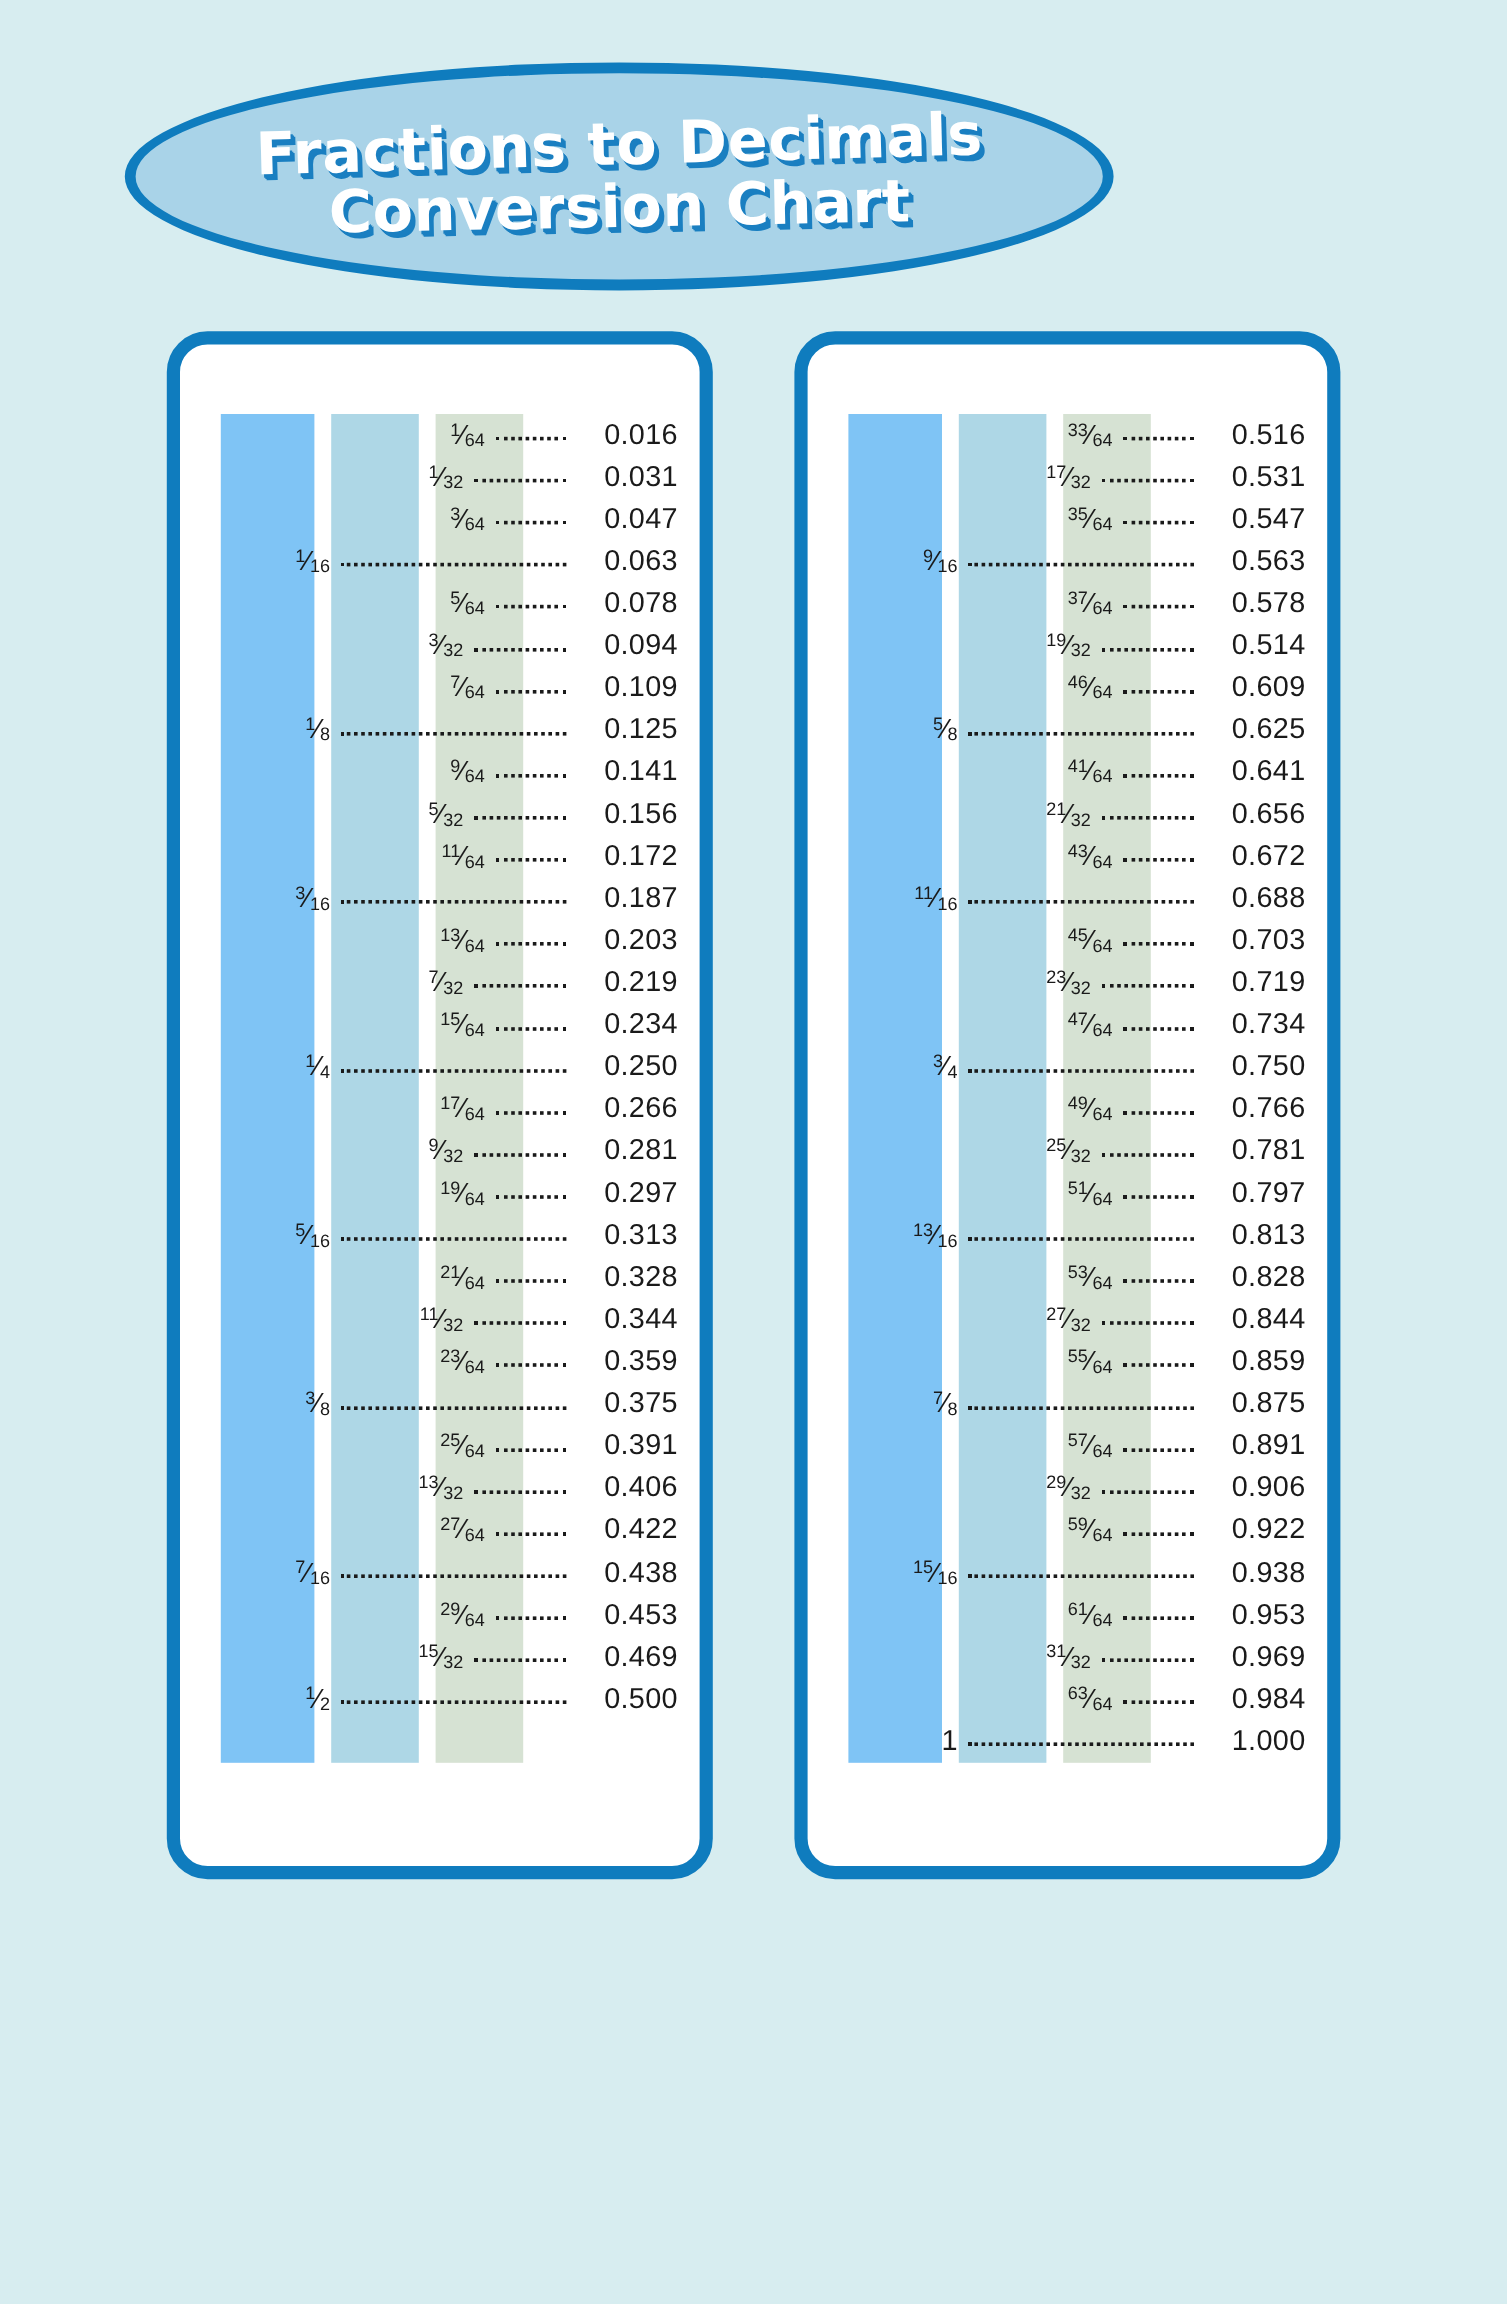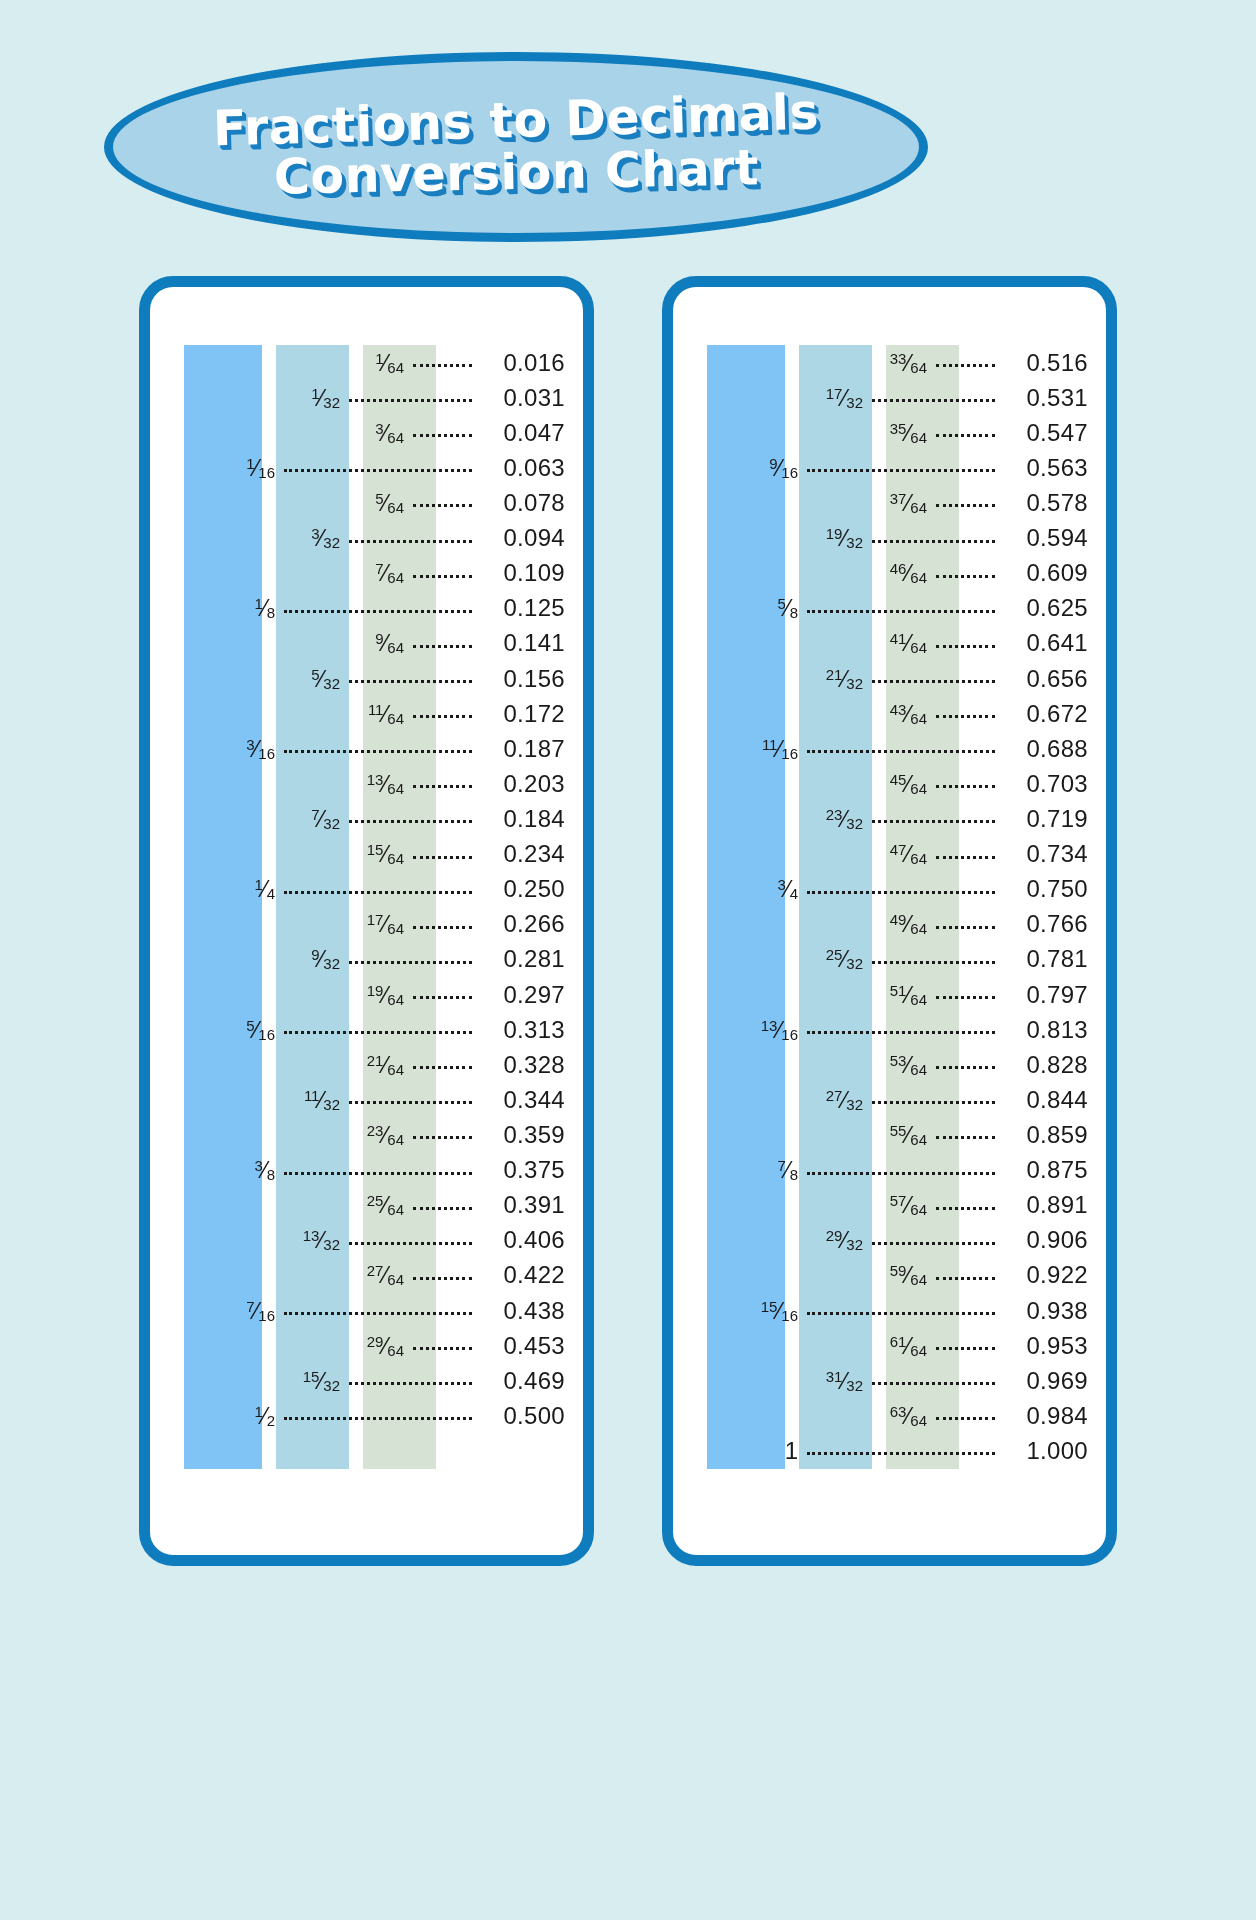--- a/index.html
+++ b/index.html
@@ -115,21 +115,21 @@
     align-items: baseline;
   }
   .frac-cell {
     display: flex;
     justify-content: flex-end;
     align-items: baseline;
     flex: 0 0 auto;
   }
   
   .d16 .frac-cell { width: 125px; }
-  .d32 .frac-cell { width: 190px; }
+  .d32 .frac-cell { width: 190px; margin-left: 46px; }
   .d64 .frac-cell { width: 254px; align-items: center; }
 
   .frac {
     font-size: 21px;
     color: #1a1a1a;
     white-space: nowrap;
     line-height: 1;
   }
   .frac .num {
     font-size: 15px;
@@ -304,21 +304,21 @@
             <div class="leader"></div>
             <div class="value">0.203</div>
           </div>
         </div>
         <div class="row d32">
           <div class="rowline">
             <div class="frac-cell">
               <span class="frac"><span class="num">7</span><span class="sol">⁄</span><span class="den">32</span></span>
             </div>
             <div class="leader"></div>
-            <div class="value">0.184</div>
+            <div class="value">0.219</div>
           </div>
         </div>
         <div class="row d64">
           <div class="rowline">
             <div class="frac-cell">
               <span class="frac"><span class="num">15</span><span class="sol">⁄</span><span class="den">64</span></span>
             </div>
             <div class="leader"></div>
             <div class="value">0.234</div>
           </div>
@@ -521,21 +521,21 @@
             <div class="leader"></div>
             <div class="value">0.578</div>
           </div>
         </div>
         <div class="row d32">
           <div class="rowline">
             <div class="frac-cell">
               <span class="frac"><span class="num">19</span><span class="sol">⁄</span><span class="den">32</span></span>
             </div>
             <div class="leader"></div>
-            <div class="value">0.594</div>
+            <div class="value">0.514</div>
           </div>
         </div>
         <div class="row d64">
           <div class="rowline">
             <div class="frac-cell">
               <span class="frac"><span class="num">46</span><span class="sol">⁄</span><span class="den">64</span></span>
             </div>
             <div class="leader"></div>
             <div class="value">0.609</div>
           </div>

